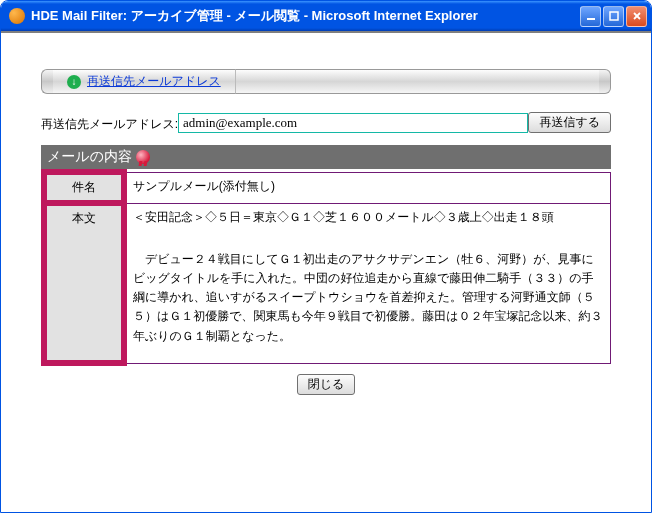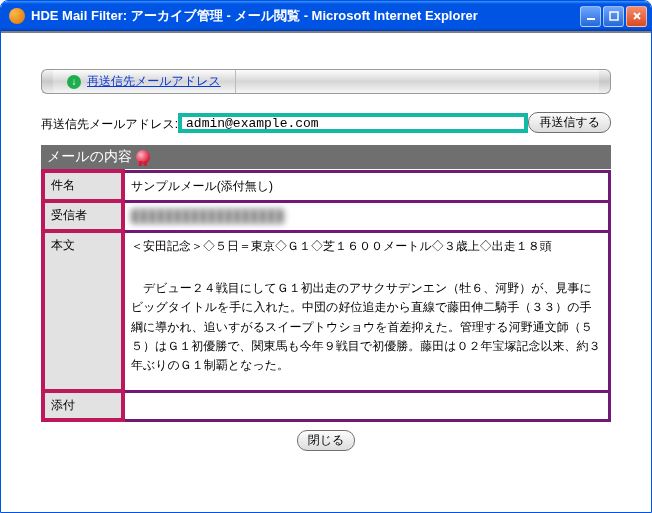--- a/index.html
+++ b/index.html
@@ -17,28 +17,28 @@
   .dl-bar { display: flex; width: 100%; margin-bottom: 18px; }
   .dl-cap { width: 12px; background: linear-gradient(to bottom,#f5f5f5,#c8c8c8,#f0f0f0); border: 1px solid #999; }
   .dl-cap.left { border-radius: 6px 0 0 6px; border-right: none; }
   .dl-cap.right { border-radius: 0 6px 6px 0; border-left: none; }
   .dl-link-cell { background: linear-gradient(to bottom,#fdfdfd,#d6d6d6,#f6f6f6); border-top:1px solid #999; border-bottom:1px solid #999; border-right:1px solid #bbb; padding: 3px 14px; display:flex; align-items:center; gap:6px; }
   .dl-fill { flex:1; background: linear-gradient(to bottom,#fdfdfd,#d6d6d6,#f6f6f6); border-top:1px solid #999; border-bottom:1px solid #999; }
   .dl-icon { width:14px; height:14px; border-radius:50%; background:#1eae4e; display:flex; align-items:center; justify-content:center; color:#fff; font-size:10px; flex:none; }
   .dl-link-cell a { color: #0b39d6; text-decoration: underline; }
   .resend-row { display:flex; align-items:flex-end; gap:0; margin-bottom:12px; }
   .resend-row label { white-space:nowrap; }
-  .resend-row input[type=text] { flex:1; border:4px solid #14b8a6; height:20px; padding:0 4px; font-family: Liberation Mono, monospace; font-size:13px; }
-  .btn { background: linear-gradient(to bottom,#fdfdfd,#dcdcdc); border:1px solid #707070; border-radius:10px; padding:1px 10px; font-size:12px; font-family:inherit; }
+  .resend-row input[type=text] { flex:1; border:1px solid #14b8a6; height:20px; padding:0 4px; font-family: Liberation Serif, serif; font-size:13px; }
+  .btn { background: linear-gradient(to bottom,#fdfdfd,#dcdcdc); border:1px solid #707070; border-radius:3px; padding:1px 10px; font-size:12px; font-family:inherit; }
   .section-header { background:#6f6f6f; color:#fff; padding:3px 6px; font-size:14px; display:flex; align-items:center; gap:4px; }
   .rosette { width:14px; height:14px; border-radius:50%; background: radial-gradient(circle at 35% 35%, #ffb5c1, #d61a3c 70%); display:inline-block; position:relative; }
   .rosette::after { content:""; position:absolute; left:3px; top:11px; width:3px; height:5px; background:#d61a3c; transform:skewX(-10deg); box-shadow:5px 0 0 #d61a3c; }
   table.mail { width:100%; border-collapse:collapse; border:1px solid #b0b0b0; }
-  table.mail th { width:80px; text-align:left; background:#e2e2e2; font-weight:normal; padding:4px 6px; border:4px solid #be185d; vertical-align:top; }
-  table.mail td { background:#fff; padding:4px 6px; border:3px solid #701a75; vertical-align:top; line-height:1.6; }
+  table.mail th { width:80px; text-align:center; background:#e2e2e2; font-weight:normal; padding:4px 6px; border:6px solid #be185d; vertical-align:top; }
+  table.mail td { background:#fff; padding:4px 6px; border:1px solid #701a75; vertical-align:top; line-height:1.6; }
   .body-cell { height:160px; }
   .blur { color: transparent; text-shadow: 0 0 6px #888; user-select:none; }
   .close-row { text-align:center; padding:8px 0; }
   .body-text p { margin:0 0 4px 0; }
   .body-text p.indent { text-indent: 1em; }
 </style>
 </head>
 <body>
 
 <div class="window">
@@ -89,34 +89,26 @@
         <span class="rosette"></span>
       </div>
 
       <table class="mail">
         <tbody>
             <tr>
           <th>件名</th>
           <td>サンプルメール(添付無し)</td>
         </tr>
         <tr>
-          <th>受信者</th>
-          <td><span class="blur">██████████████████</span></td>
-        </tr>
-        <tr>
           <th>本文</th>
           <td class="body-cell body-text">
             <p>＜安田記念＞◇５日＝東京◇Ｇ１◇芝１６００メートル◇３歳上◇出走１８頭</p>
             <br>
             <p class="indent">デビュー２４戦目にしてＧ１初出走のアサクサデンエン（牡６、河野）が、見事にビッグタイトルを手に入れた。中団の好位追走から直線で藤田伸二騎手（３３）の手綱に導かれ、追いすがるスイープトウショウを首差抑えた。管理する河野通文師（５５）はＧ１初優勝で、関東馬も今年９戦目で初優勝。藤田は０２年宝塚記念以来、約３年ぶりのＧ１制覇となった。</p>
           </td>
-        </tr>
-        <tr>
-          <th>添付</th>
-          <td></td>
         </tr>
       </tbody>
         </table>
 
       <div class="close-row">
         <button class="btn">閉じる</button>
       </div>
 
     </div>
   </div>

